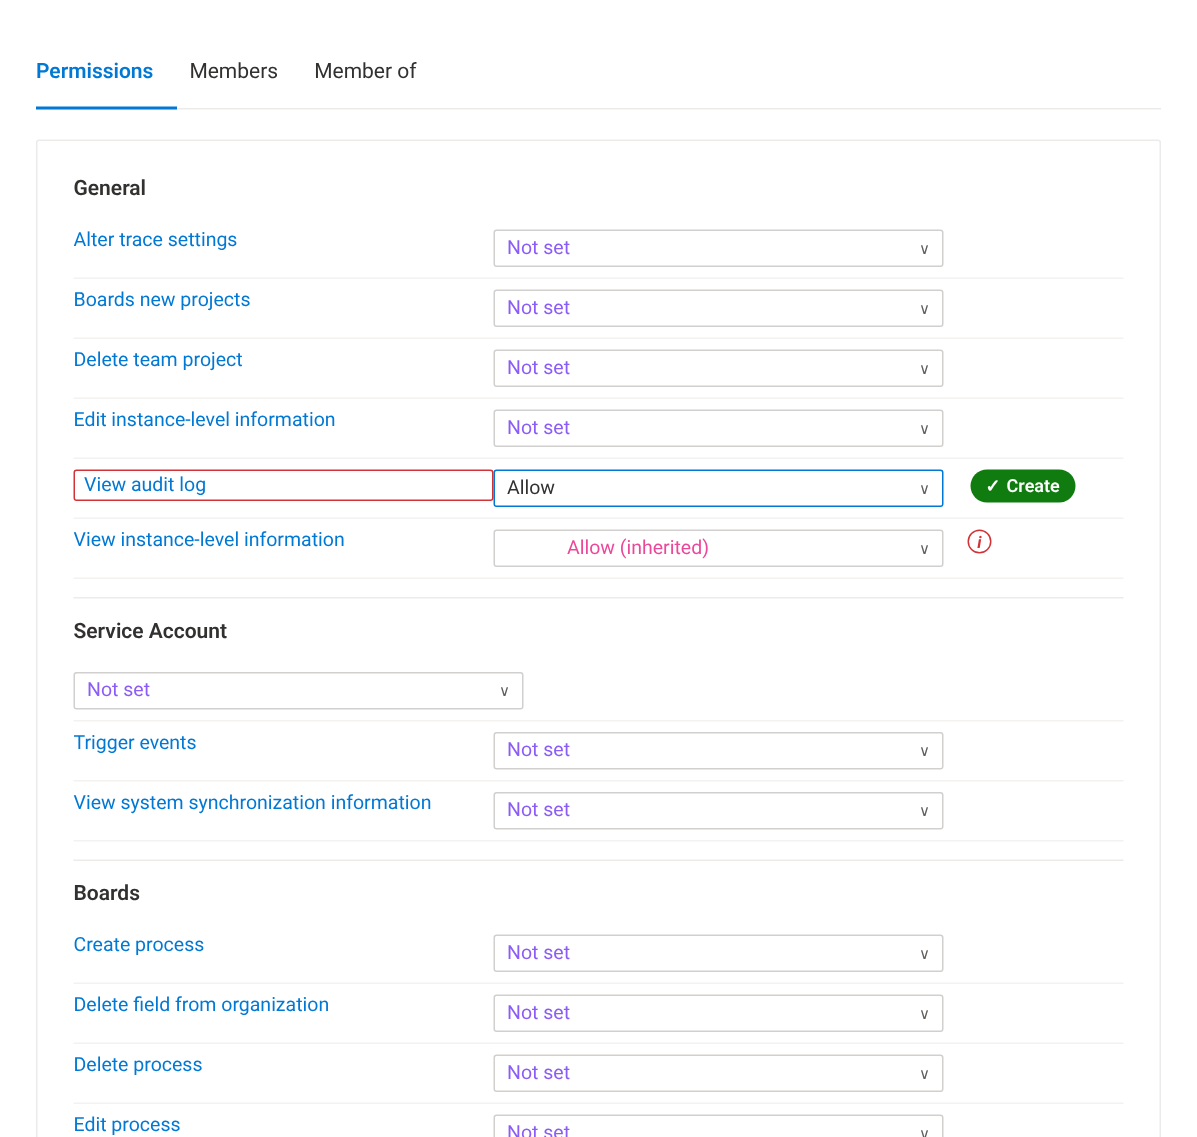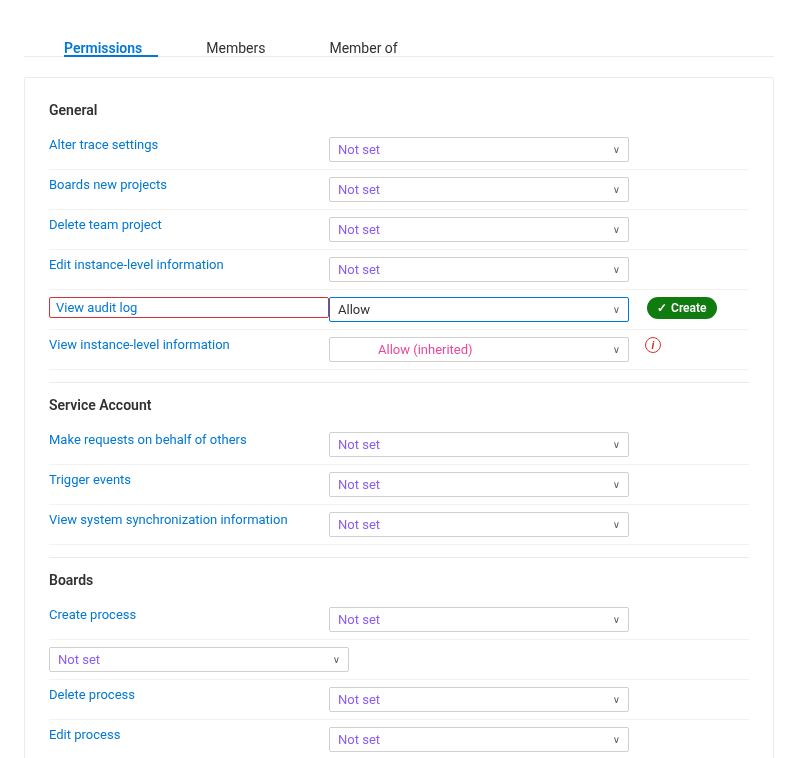--- a/index.html
+++ b/index.html
@@ -22,27 +22,26 @@
       color: #323130;
       margin-bottom: 12px;
     }
     .tabs {
       display: flex;
       gap: 0;
       border-bottom: 1px solid #edebe9;
       margin-bottom: 20px;
     }
     .tab {
-      padding: 8px 16px 0 0;
+      padding: 8px 16px 16px 0;
       cursor: pointer;
       font-size: 14px;
       color: #323130;
       position: relative;
       margin-right: 8px;
-      margin-left: 40px;
     }
     .tab.active {
       color: #0078d4;
       font-weight: 600;
     }
     .tab.active::after {
       content: '';
       position: absolute;
       bottom: -1px;
       left: 0;
@@ -222,21 +221,20 @@
           <span class="select-value allow-inherited">Allow (inherited)</span>
           <span class="chevron-icon">∨</span>
         </div>
         <div class="row-extras">
           <span class="info-icon">i</span>
         </div>
       </div>
       <hr class="section-divider">
       <div class="section-title">Service Account</div>
       <div class="permission-row">
-        <div class="permission-name">Make requests on behalf of others</div>
         <div class="permission-select">
           <span class="select-value not-set">Not set</span>
           <span class="chevron-icon">∨</span>
         </div>
         <div class="row-extras"></div>
       </div>
       <div class="permission-row">
         <div class="permission-name">Trigger events</div>
         <div class="permission-select">
           <span class="select-value not-set">Not set</span>
@@ -256,20 +254,21 @@
       <div class="section-title">Boards</div>
       <div class="permission-row">
         <div class="permission-name">Create process</div>
         <div class="permission-select">
           <span class="select-value not-set">Not set</span>
           <span class="chevron-icon">∨</span>
         </div>
         <div class="row-extras"></div>
       </div>
       <div class="permission-row">
+        <div class="permission-name">Delete field from organization</div>
         <div class="permission-select">
           <span class="select-value not-set">Not set</span>
           <span class="chevron-icon">∨</span>
         </div>
         <div class="row-extras"></div>
       </div>
       <div class="permission-row">
         <div class="permission-name">Delete process</div>
         <div class="permission-select">
           <span class="select-value not-set">Not set</span>

